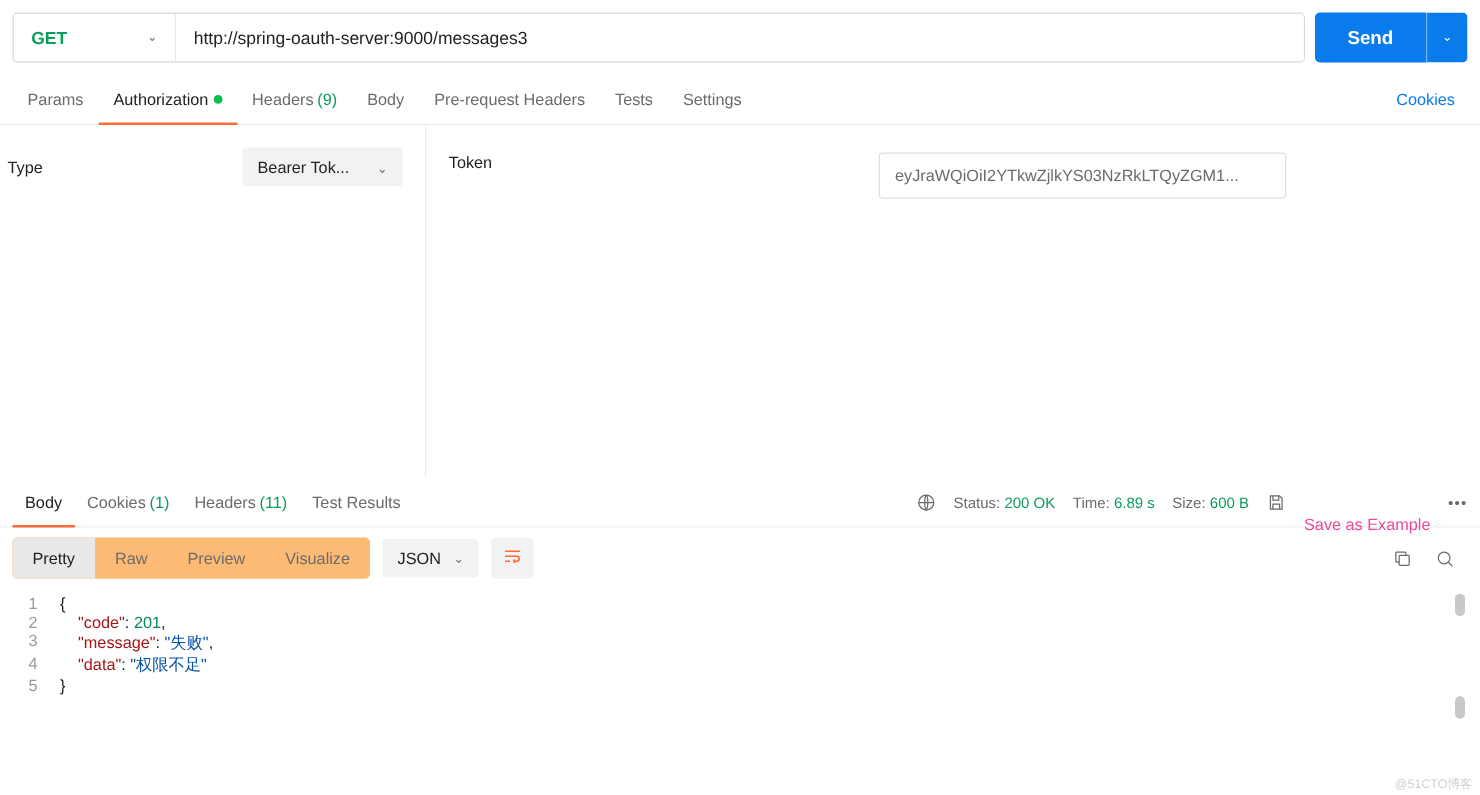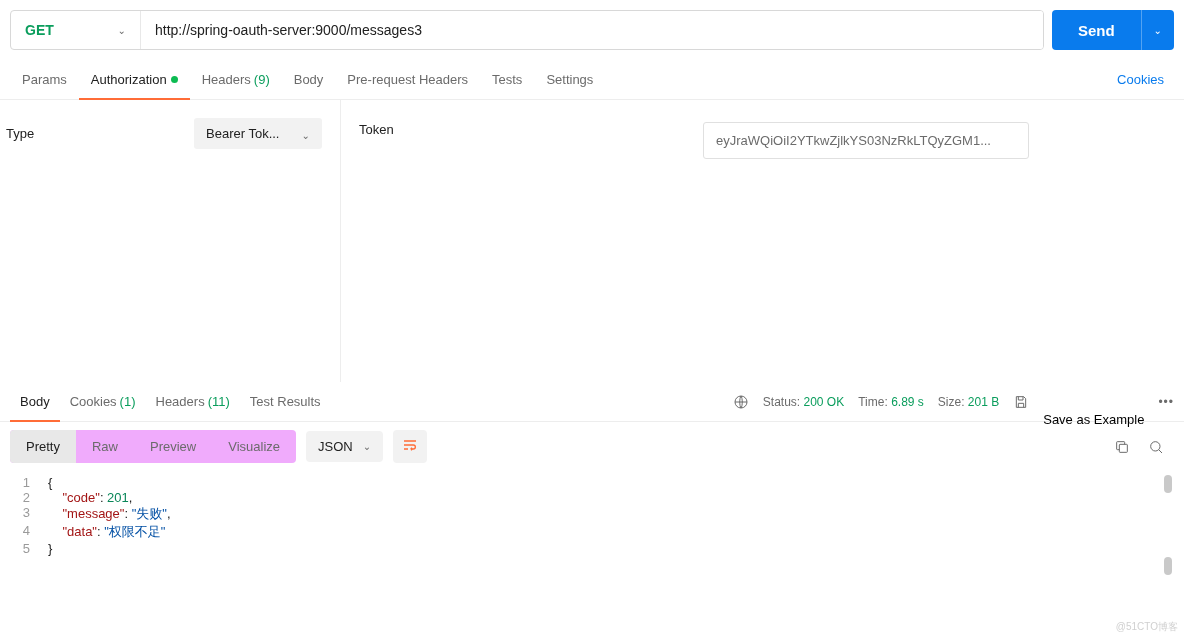--- a/index.html
+++ b/index.html
@@ -34,21 +34,21 @@
 .token-input { border: 1px solid #e0e0e0; border-radius: 3px; padding: 10px 12px; font-size: 13px; color: #6b6b6b; width: 326px; overflow:hidden; white-space:nowrap; text-overflow:ellipsis;}
 .resp-tabs { display: flex; align-items: center; padding: 0 10px; height: 40px; border-bottom: 1px solid #ededed;}
 .resp-tab { padding: 0 10px; height:100%; display:flex; align-items:center; color:#6b6b6b; font-size:13px; cursor:pointer; position:relative;}
 .resp-tab.active { color:#212121; font-weight:500;}
 .resp-tab.active::after { content:''; position:absolute; left:0; right:0; bottom:-1px; height:2px; background:#ff6c37;}
 .resp-meta { margin-left:auto; display:flex; align-items:center; gap:14px; color:#6b6b6b; font-size:12px;}
 .meta-v { color:#0a9d5c;}
 .icon-btn { cursor:pointer; color:#6b6b6b; display:flex; align-items:center;}
 .icon-btn svg { width:16px; height:16px; }
 .view-bar { display:flex; align-items:center; gap:10px; padding: 8px 10px; }
-.view-tabs { display:flex; background:#f0abfc; border-radius:4px; overflow:hidden;}
+.view-tabs { display:flex; background:#fdba74; border-radius:4px; overflow:hidden;}
 .view-tab { padding: 9px 16px; font-size:13px; color:#6b6b6b; cursor:pointer;}
 .view-tab.active { background:#e8e8e8; color:#212121; font-weight:500;}
 .fmt-select { background:#f2f2f2; border:none; border-radius:4px; padding:8px 12px; display:flex; align-items:center; gap:10px; cursor:pointer; font-size:13px;}
 .wrap-btn { background:#f2f2f2; border:none; border-radius:4px; padding:7px 9px; cursor:pointer; color:#ff6c37;}
 .vb-right { margin-left:auto; display:flex; gap:18px; padding-right:10px;}
 .code-area { font-family: Menlo, Consolas, monospace; font-size:13px; padding: 4px 0 0 0; position:relative;}
 .code-line { display:flex; }
 .ln { width:48px; text-align:right; padding-right:18px; color:#9a9a9a; user-select:none;}
 .cc { white-space:pre;}
 .k { color:#a31515;}
@@ -125,28 +125,28 @@
 
   <div class="resp-meta">
     <div class="icon-btn">
       <svg viewBox="0 0 24 24" fill="none" stroke="currentColor" stroke-width="1.5">
             <circle cx="12" cy="12" r="9"></circle>
             <path d="M3 12h18M12 3c2.5 3 2.5 15 0 18M12 3c-2.5 3-2.5 15 0 18"></path>
           </svg>
     </div>
     <span><span>Status:</span> <span class="meta-v">200 OK</span></span>
     <span><span>Time:</span> <span class="meta-v">6.89 s</span></span>
-    <span><span>Size:</span> <span class="meta-v">201 B</span></span>
+    <span><span>Size:</span> <span class="meta-v">600 B</span></span>
     <div class="icon-btn">
       <svg viewBox="0 0 24 24" fill="none" stroke="currentColor" stroke-width="1.5">
             <path d="M5 4h11l3 3v13H5z"></path>
             <path d="M8 4v5h7V4M8 20v-6h8v6"></path>
           </svg>
     </div>
-    <span style="font-size:13px;color:#000000;margin-top:36px;">Save as Example</span>
+    <span style="font-size:13px;color:#ec4899;margin-top:36px;">Save as Example</span>
     <div class="icon-btn" style="letter-spacing:1px;">•••</div>
   </div>
 </div>
 
 <div class="view-bar">
   <div class="view-tabs">
     <div class="view-tab active">Pretty</div>
     <div class="view-tab">Raw</div>
     <div class="view-tab">Preview</div>
     <div class="view-tab">Visualize</div>

